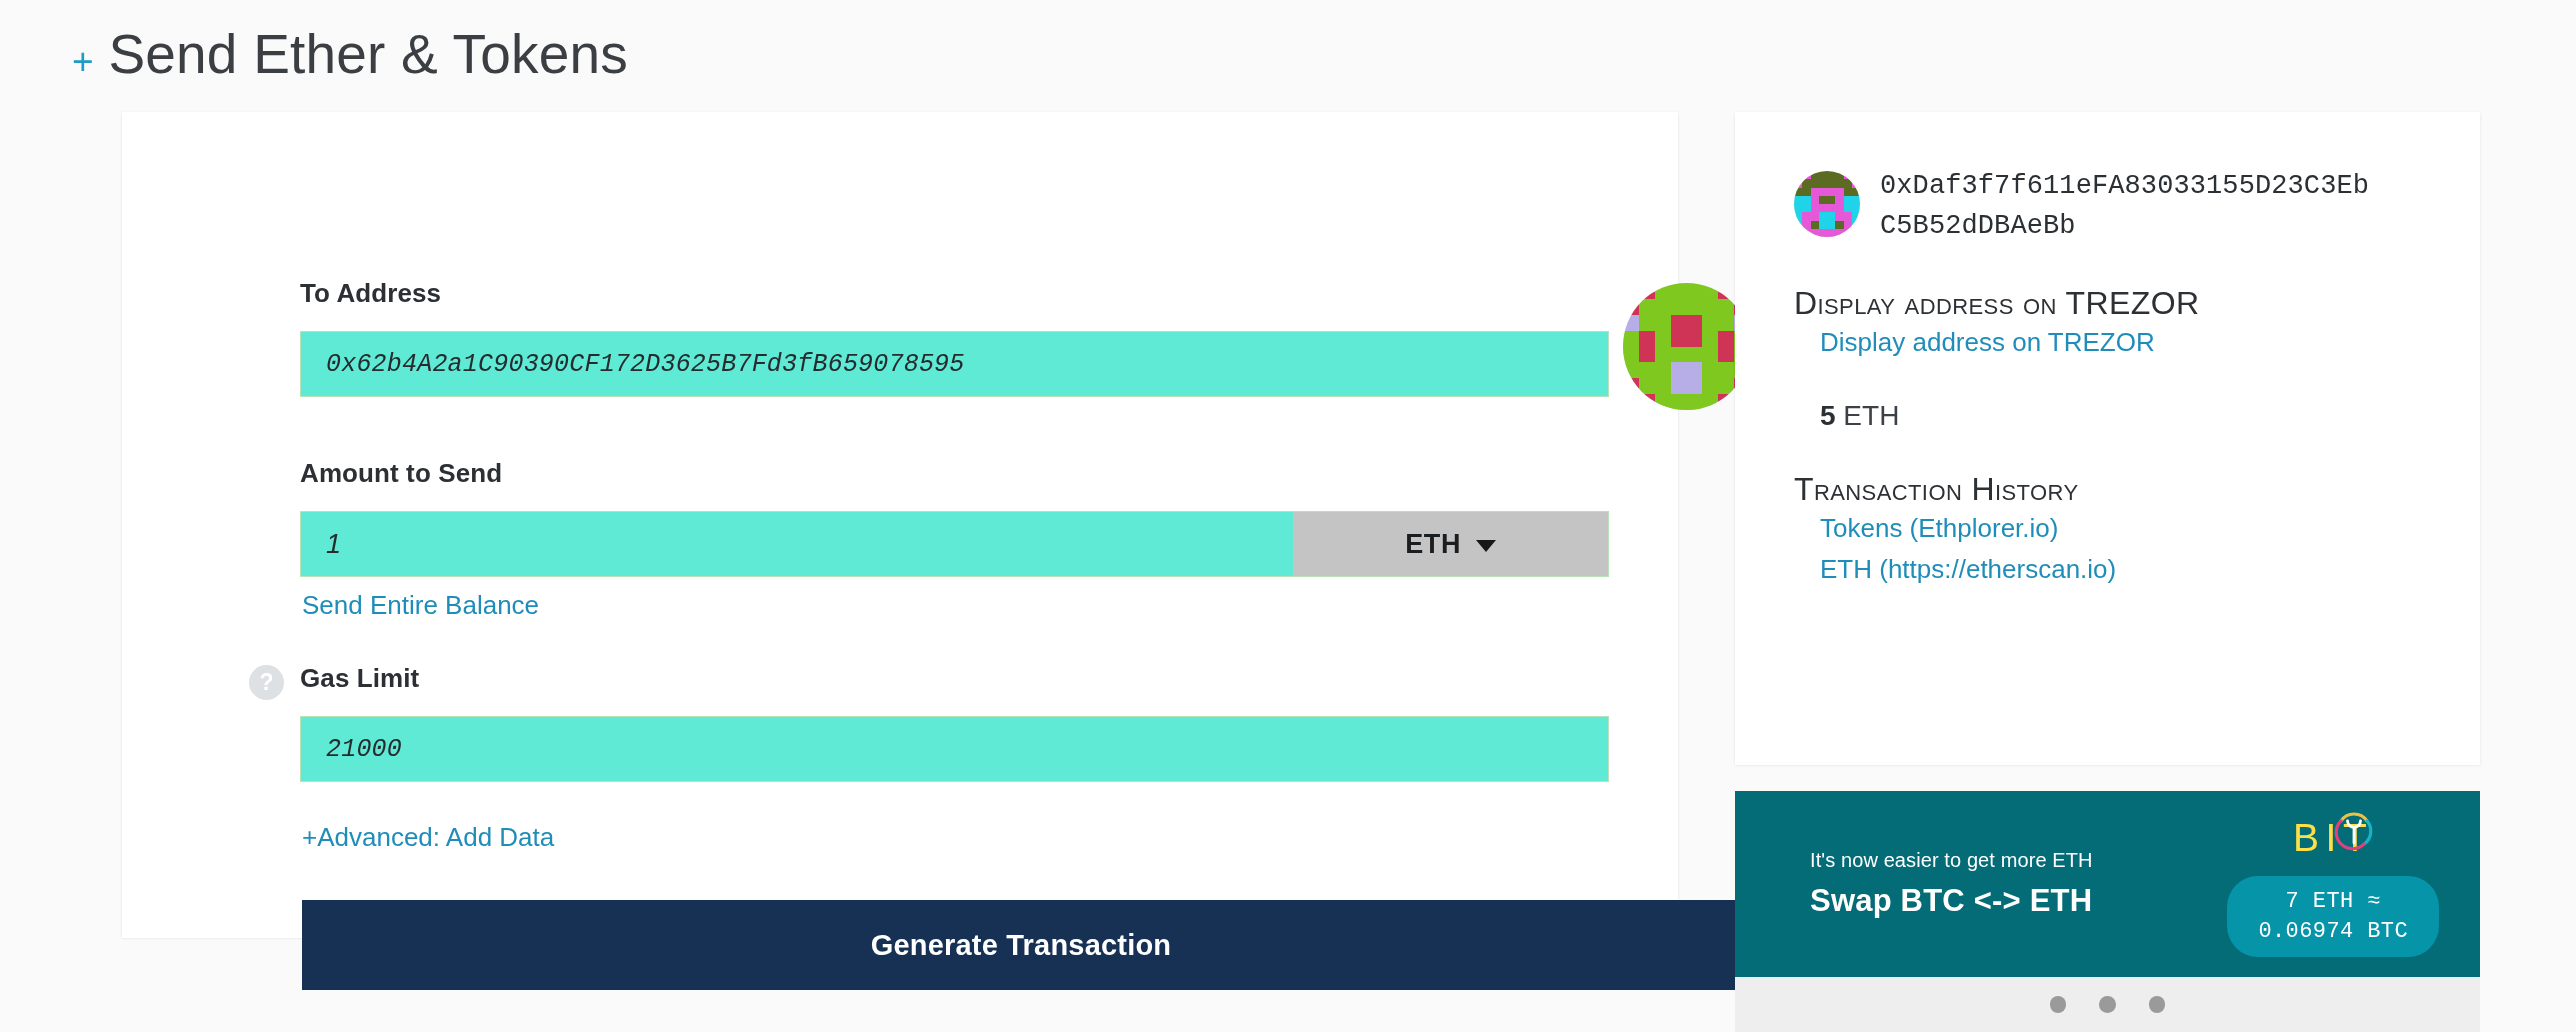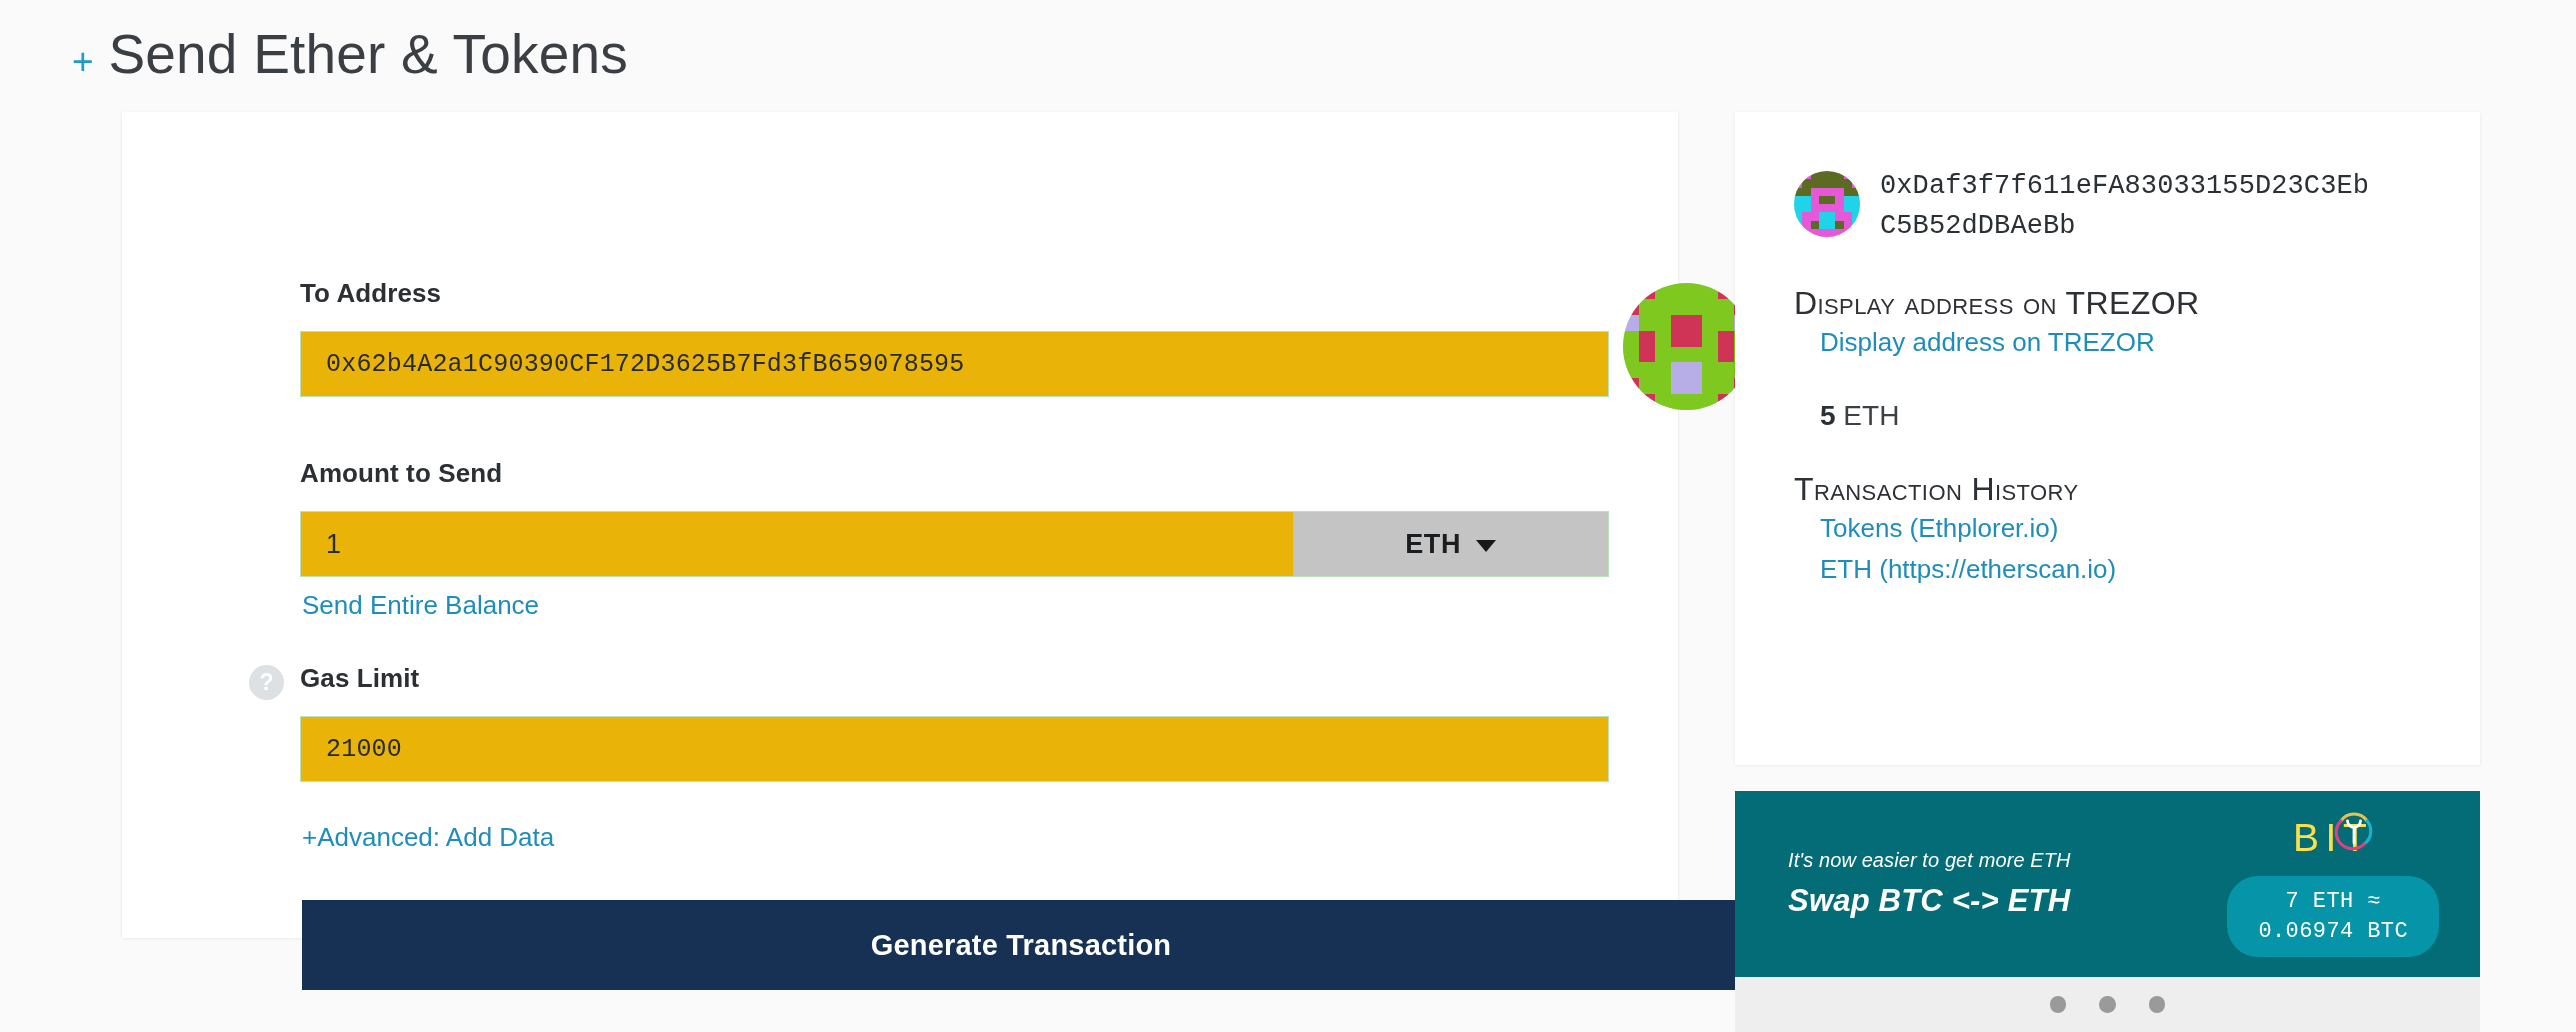--- a/index.html
+++ b/index.html
@@ -60,29 +60,30 @@
 
   .field-label {
     font-size: 26px;
     font-weight: bold;
     color: #2c2f33;
     letter-spacing: 0.1px;
   }
 
   .text-input {
     height: 66px;
-    background: #eab308;
+    background: #5eead4;
     border: 1.8px solid #b9e2ba;
     display: flex;
     align-items: center;
     padding-left: 25px;
     font-family: "Liberation Mono", monospace;
     font-size: 25px;
     color: #262b2f;
     letter-spacing: 0.2px;
+    font-style: italic;
   }
   .text-input.plain {
     font-family: "Liberation Sans", sans-serif;
     font-size: 27px;
   }
 
   
   .to-address-block { left: 178px; top: 166px; width: 1309px; }
   .to-address-block .text-input { width: 1309px; margin-top: 22px; }
 
@@ -262,21 +263,21 @@
     position: absolute;
     left: 1735px;
     top: 791px;
     width: 745px;
     height: 186px;
     background: #046c77;
     display: flex;
     align-items: center;
     overflow: hidden;
   }
-  .promo-left { margin-left: 53px; flex: 1 1 auto; font-style: italic; }
+  .promo-left { margin-left: 75px; flex: 1 1 auto; }
   .promo-kicker {
     color: #ffffff;
     font-size: 20px;
     font-weight: 400;
     letter-spacing: 0.1px;
   }
   .promo-title {
     color: #ffffff;
     font-size: 31px;
     font-weight: bold;

